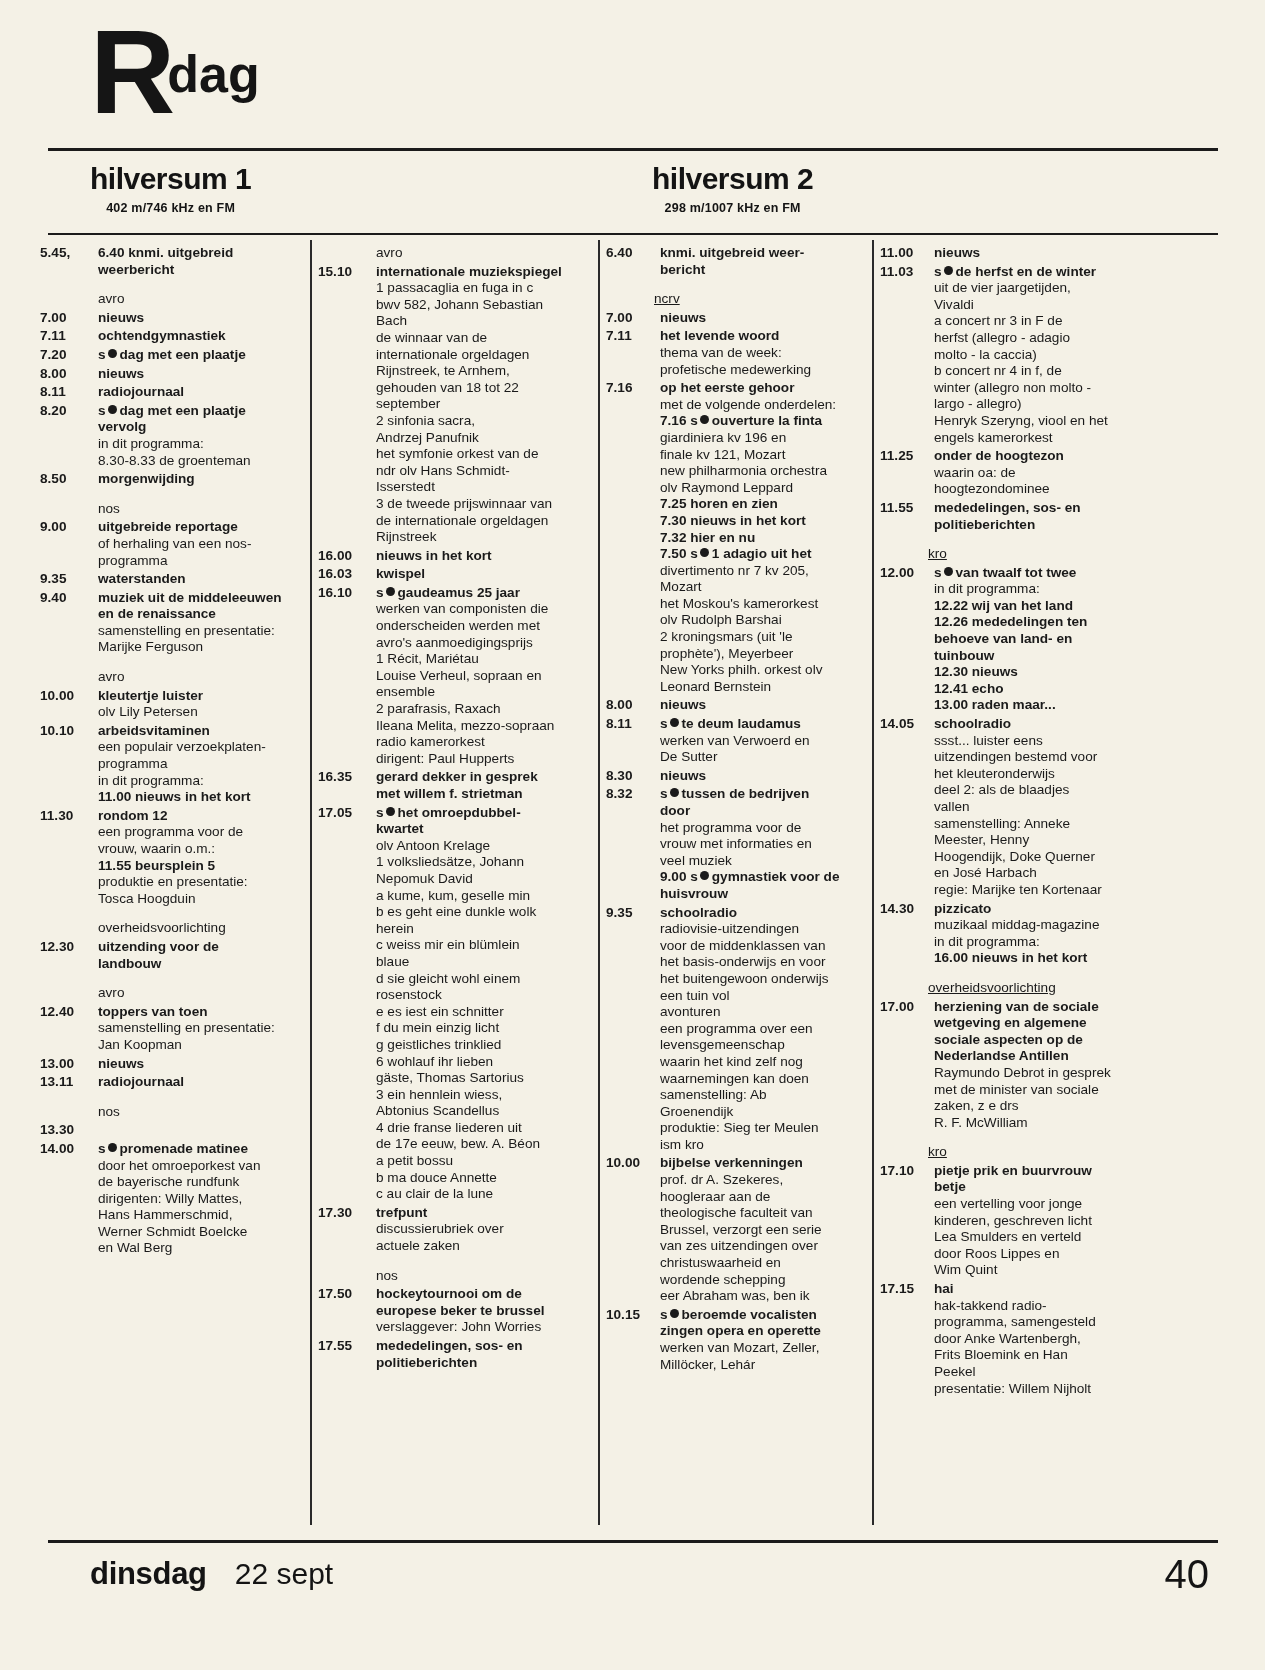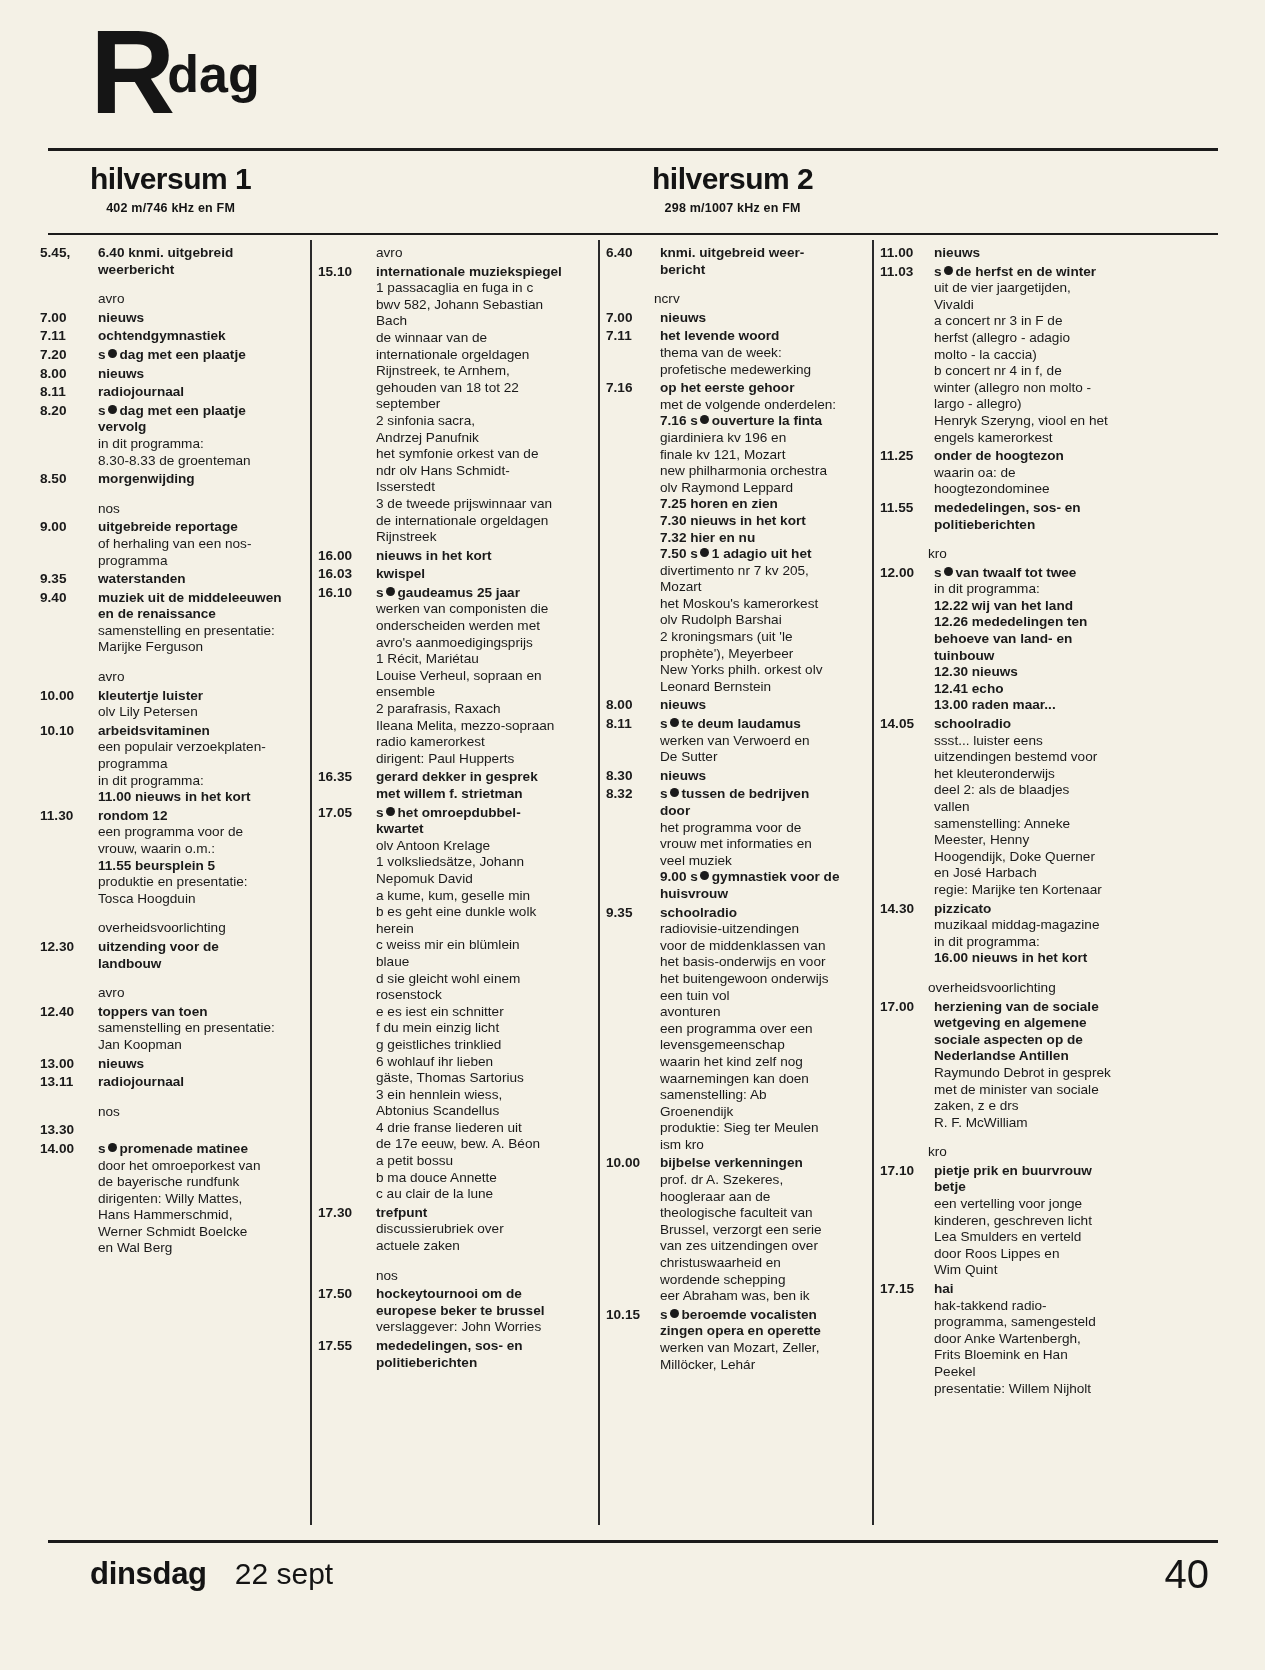--- a/index.html
+++ b/index.html
@@ -125,21 +125,21 @@
   }
   #col-3 .time, #col-4 .time { flex: 0 0 48px; }
   .body { flex: 1 1 auto; }
   .ln { display: block; }
   .b { font-weight: bold; }
   .spacer { height: 11px; }
   .plain {
     margin-left: 58px;
     margin-bottom: 2px;
   }
-  #col-3 .plain, #col-4 .plain { margin-left: 48px; }
+  #col-3 .plain, #col-4 .plain { margin-left: 48px; text-decoration: underline; }
   .sdot {
     display: inline-block;
     width: 9px; height: 9px;
     border-radius: 50%;
     background: #1a1a1a;
     margin-left: 2px;
     margin-right: 3px;
     vertical-align: 1px;
   }
   .s-mark { font-weight: bold; }

